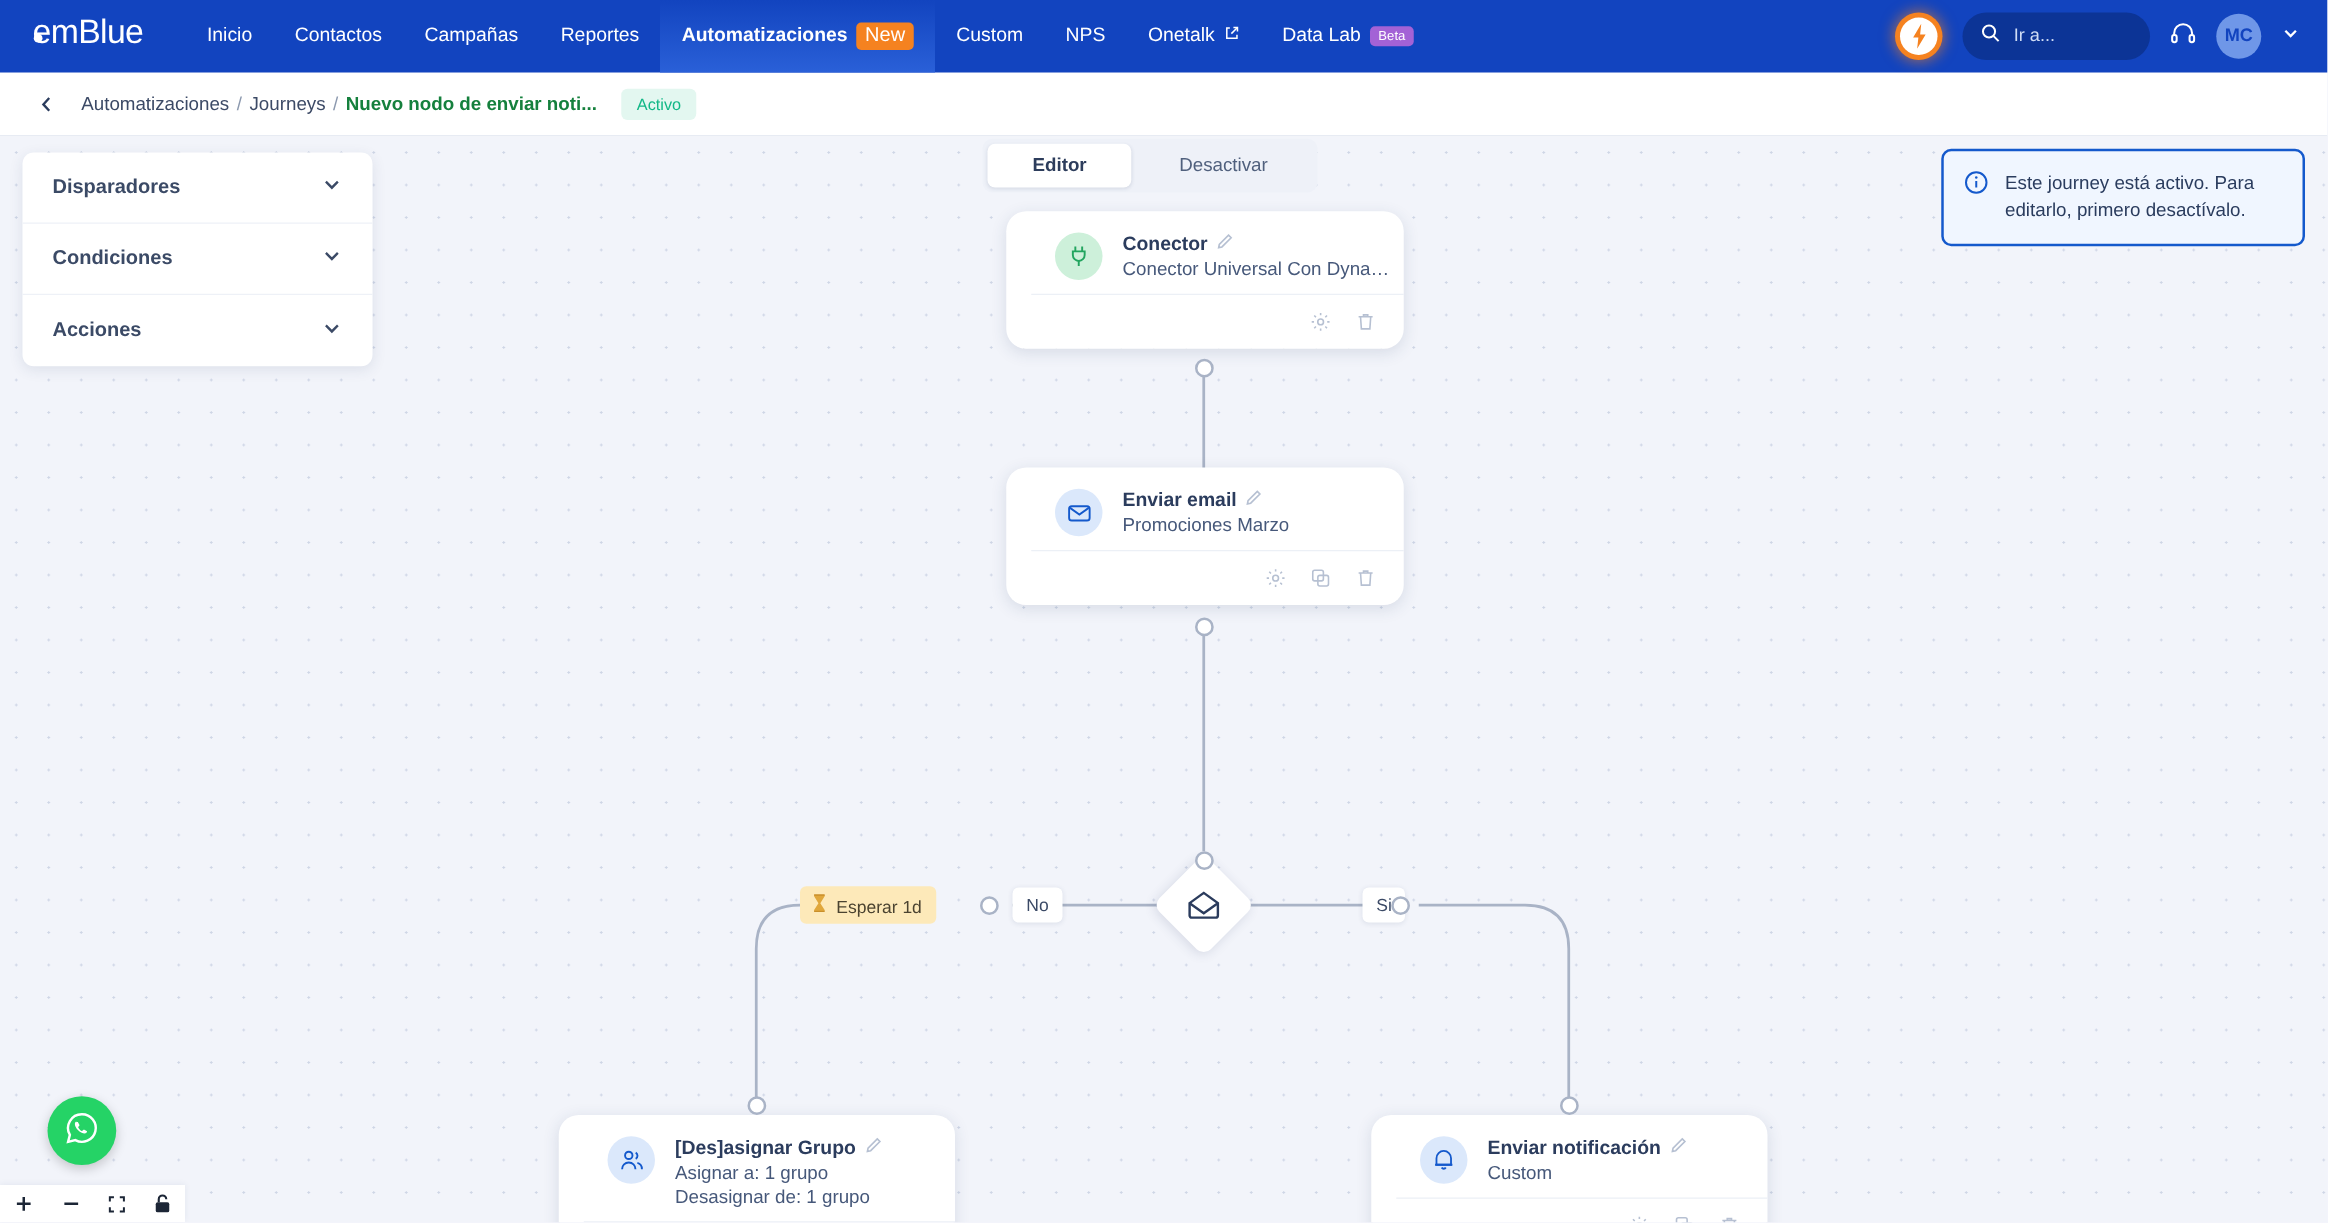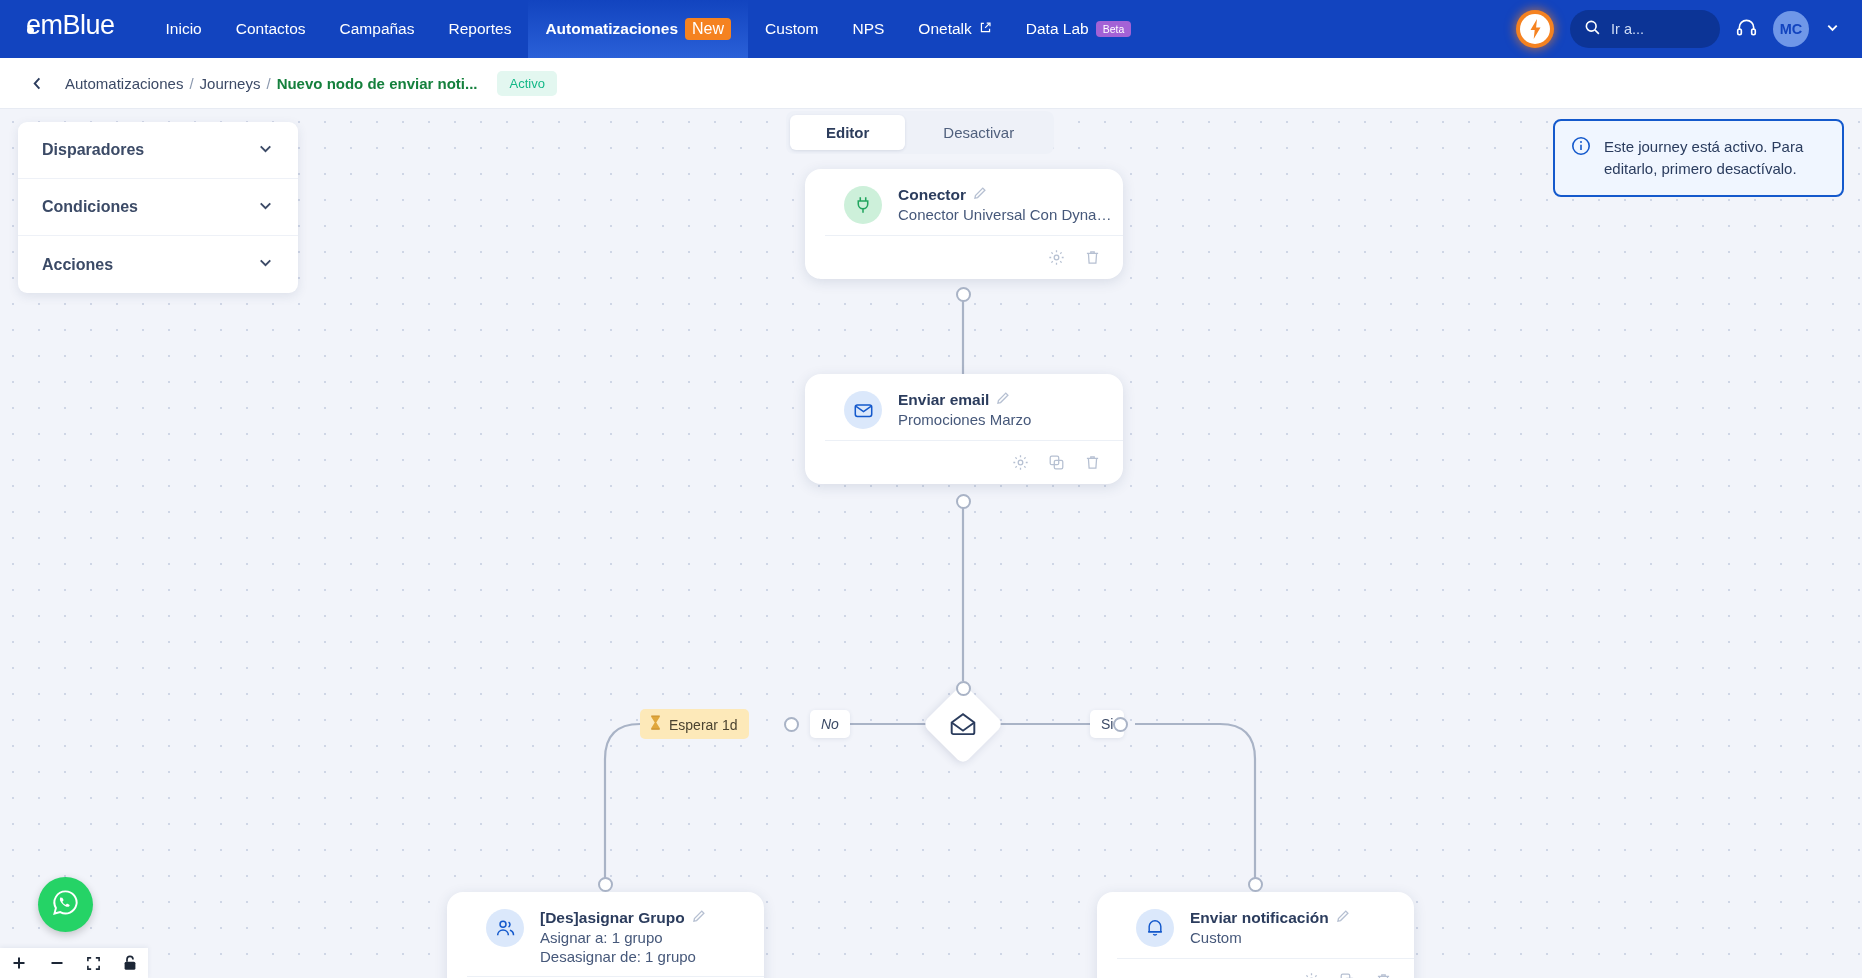--- a/index.html
+++ b/index.html
@@ -495,21 +495,21 @@
 
     <div class="port" style="left:956px; top:572px;"></div>
     <div class="diamond" style="left:934px; top:586px;"></div>
     <div class="diamond-ico" style="left:949px; top:601px; width:28px; height:28px;">
       <svg width="28" height="24" viewBox="0 0 26 22" fill="none" stroke="#2b3c5d" stroke-width="1.8">
         <path d="M2.5 9.6 13 2 23.5 9.6v9.2a1.6 1.6 0 0 1-1.6 1.6H4.1a1.6 1.6 0 0 1-1.6-1.6z"></path>
         <path d="M2.8 9.9 13 17.2 23.2 9.9"></path>
       </svg>
     </div>
 
-    <div class="edge-label" style="left:810px; top:601px;font-style:italic;">No</div>
+    <div class="edge-label" style="left:810px; top:601px;">No</div>
     <div class="port" style="left:784px; top:608px;"></div>
 
     <div class="edge-label" style="left:1090px; top:601px;">Si</div>
     <div class="port" style="left:1113px; top:608px;"></div>
 
     <div class="wait-chip" style="left:640px; top:600px;">
       <span>
         <svg width="13" height="15" viewBox="0 0 12 16" fill="#e0a73c">
           <path d="M1.5 1h9v1.2L6.8 8l3.7 5.8V15h-9v-1.2L5.2 8 1.5 2.2z"></path>
           <path d="M1.5 0.4h9v1.2h-9zM1.5 14.4h9v1.2h-9z" fill="#c98f2a"></path>

